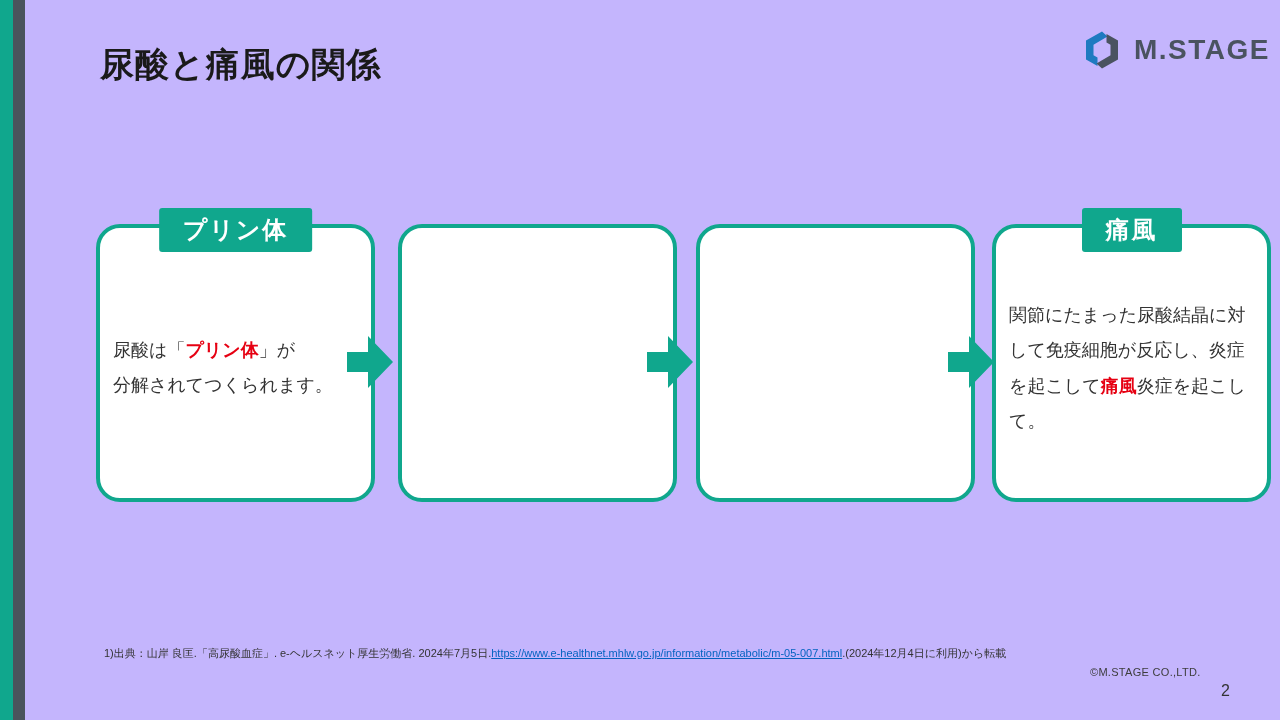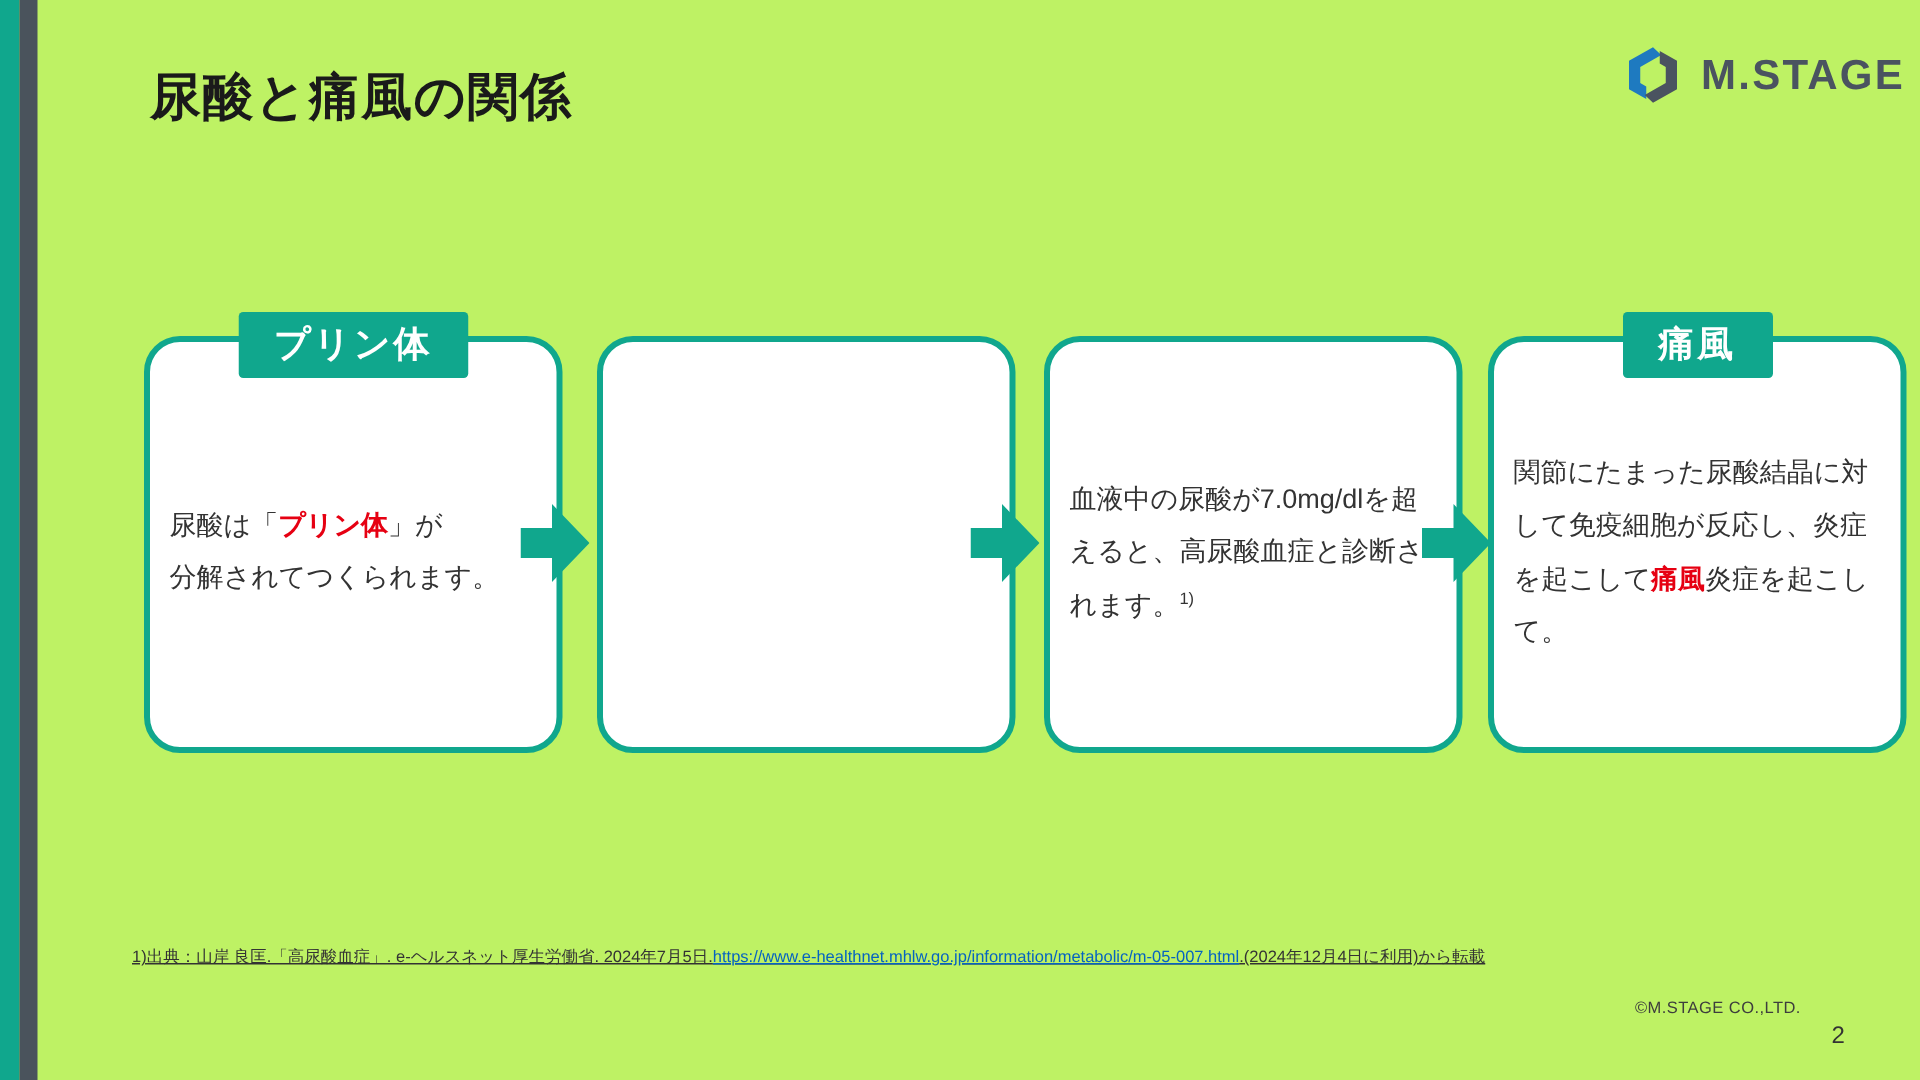--- a/index.html
+++ b/index.html
@@ -1,20 +1,20 @@
 <!DOCTYPE html>
 <html lang="ja" style="--teal: #10A78D; --dark-stripe: #4A535C; --logo-blue: #1E7AC0; --logo-dark: #4A5360; --accent-red: #E60012; --link-blue: #0563C1;"><head>
 <meta charset="utf-8">
 <style>
   html,body{margin:0;padding:0;}
   body{
     width:1280px;height:720px;position:relative;overflow:hidden;background:#ffffff;
     font-family:"Liberation Sans","DejaVu Sans",sans-serif;
   }
-  .slide{position:absolute;inset:0;background:#bef264;}
+  .slide{position:absolute;inset:0;background:#c4b5fd;}
 
   
   .stripe{position:absolute;top:0;bottom:0;}
   .stripe-teal{left:0;width:13px;background:var(--teal,#10A78D);}
   .stripe-dark{left:13px;width:12px;background:var(--dark-stripe,#4A535C);}
 
   
   .title{
     position:absolute;left:100px;top:42px;margin:0;
     font-size:34px;font-weight:700;color:#1a1a1a;letter-spacing:1px;
@@ -45,21 +45,21 @@
   }
   .step-body sup{font-size:11px;line-height:0;}
   .em{color:var(--accent-red,#E60012);font-weight:700;}
   .link{color:var(--link-blue,#0563C1);text-decoration:underline;cursor:pointer;}
 
   
   .arrow{position:absolute;top:336px;width:46px;height:52px;}
   .arrow polygon{fill:var(--teal,#10A78D);}
 
   
-  .citation{position:absolute;left:88px;top:630px;margin:0;font-size:11px;color:#333;white-space:nowrap;text-decoration:underline;}
+  .citation{position:absolute;left:88px;top:630px;margin:16px;font-size:11px;color:#333;white-space:nowrap;}
   .copyright{position:absolute;left:1090px;top:666px;font-size:11px;color:#3d3d3d;letter-spacing:0.3px;}
   .page-number{position:absolute;left:1221px;top:682px;font-size:16px;color:#333;}
 </style>
 </head>
 <body>
 
 <div class="slide">
 
   <div class="stripe stripe-teal"></div>
   <div class="stripe stripe-dark"></div>
@@ -88,21 +88,20 @@
     </svg>
 
     <div class="step" style="left:398px">
     </div>
 
     <svg class="arrow" style="left:647px" viewBox="0 0 46 52">
       <polygon points="0,16 21,16 21,0 46,26 21,52 21,36 0,36"></polygon>
     </svg>
 
     <div class="step" style="left:696px">
-      <div class="step-body"><span>血液中の尿酸が7.0mg/dlを超えると、高尿酸血症と診断されます。</span><sup>1)</sup></div>
     </div>
 
     <svg class="arrow" style="left:948px" viewBox="0 0 46 52">
       <polygon points="0,16 21,16 21,0 46,26 21,52 21,36 0,36"></polygon>
     </svg>
 
     <div class="step" style="left:992px">
       <div class="step-header">痛風</div>
       <div class="step-body"><span>関節にたまった尿酸結晶に対して免疫細胞が反応し、炎症を起こして</span><span class="em">痛風</span><span>炎症を起こして。</span></div>
     </div>

